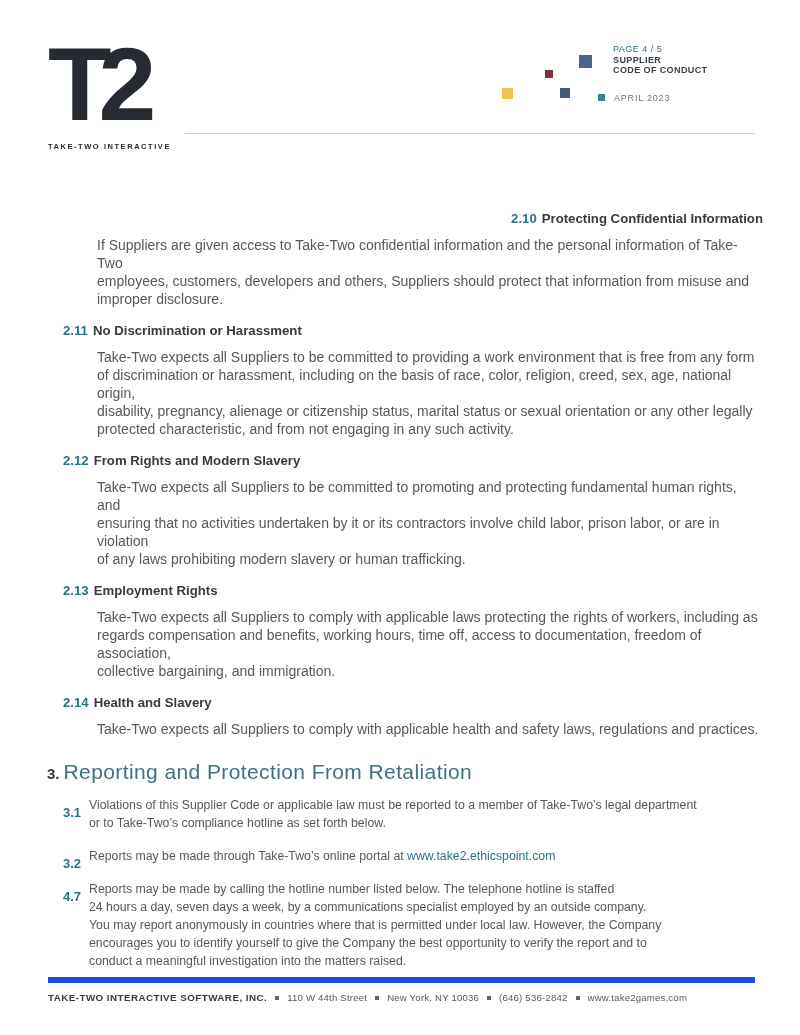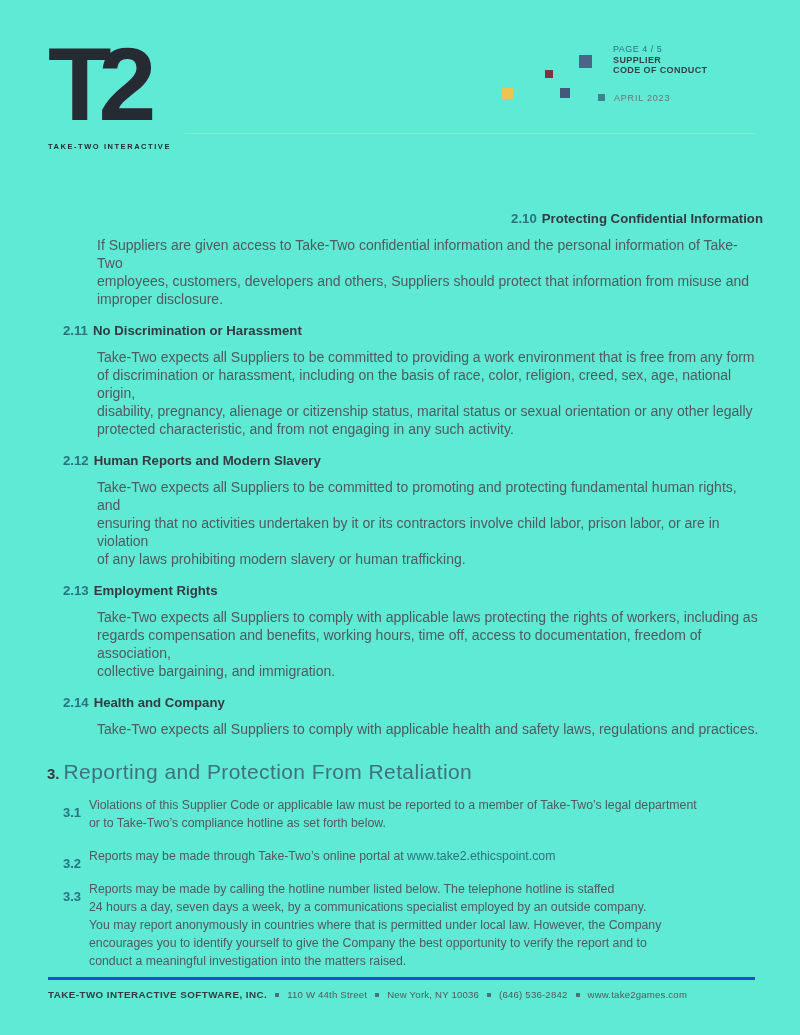--- a/index.html
+++ b/index.html
@@ -1,20 +1,20 @@
 <!DOCTYPE html>
 <html><head>
 <meta charset="utf-8">
 <style>
   html,body{margin:0;padding:0;background:#e9e9e9;}
   .page{
     position:relative;
     width:800px;height:1035px;
     margin:0 auto;
-    background:#5eead4;
+    background:#ffffff;
     font-family:"Liberation Sans", sans-serif;
     overflow:hidden;
   }
   
   .logo{position:absolute;left:48px;top:40px;width:130px;color:#262b33;}
   .logo-t2{
     font-weight:bold;font-size:104px;line-height:88px;
     letter-spacing:-13px;color:#262b33;
   }
   .logo-sub{
@@ -47,21 +47,21 @@
   .big-title{font-size:21px;font-weight:400;color:#41717f;letter-spacing:.4px;}
   .rep-item{position:relative;margin-top:15px;padding-left:26px;
     font-size:12.3px;line-height:18px;color:#54585f;}
   .rep-item.firstitem{margin-top:12px;}
   .rep-num{position:absolute;left:0;top:8px;font-size:13px;font-weight:bold;color:#2a7380;}
   .rep-text{white-space:pre-line;}
   .rep-link{color:#2a7380;text-decoration:none;cursor:pointer;}
   
   .footer{
     position:absolute;left:48px;top:977px;width:707px;
-    border-top:3px solid #1d4ed8;padding-top:9px;
+    border-top:6px solid #1d4ed8;padding-top:9px;
     font-size:9.6px;color:#55585e;letter-spacing:.2px;white-space:nowrap;
   }
   .footer-company{font-weight:bold;color:#343a40;letter-spacing:.45px;font-size:9.8px;}
   .footer-bullet{display:inline-block;width:4px;height:4px;background:#4e6e78;margin:0 8px 1px 8px;vertical-align:middle;}
 </style>
 </head>
 <body>
 
 <div class="page">
 
@@ -91,46 +91,46 @@
     <div class="sec-body">If Suppliers are given access to Take-Two confidential information and the personal information of Take-Two
 employees, customers, developers and others, Suppliers should protect that information from misuse and
 improper disclosure.</div>
 
     <div class="sec-head"><span class="sec-num">2.11</span><span>No Discrimination or Harassment</span></div>
     <div class="sec-body">Take-Two expects all Suppliers to be committed to providing a work environment that is free from any form
 of discrimination or harassment, including on the basis of race, color, religion, creed, sex, age, national origin,
 disability, pregnancy, alienage or citizenship status, marital status or sexual orientation or any other legally
 protected characteristic, and from not engaging in any such activity.</div>
 
-    <div class="sec-head"><span class="sec-num">2.12</span><span>Human Reports and Modern Slavery</span></div>
+    <div class="sec-head"><span class="sec-num">2.12</span><span>From Rights and Modern Slavery</span></div>
     <div class="sec-body">Take-Two expects all Suppliers to be committed to promoting and protecting fundamental human rights, and
 ensuring that no activities undertaken by it or its contractors involve child labor, prison labor, or are in violation
 of any laws prohibiting modern slavery or human trafficking.</div>
 
     <div class="sec-head"><span class="sec-num">2.13</span><span>Employment Rights</span></div>
     <div class="sec-body">Take-Two expects all Suppliers to comply with applicable laws protecting the rights of workers, including as
 regards compensation and benefits, working hours, time off, access to documentation, freedom of association,
 collective bargaining, and immigration.</div>
 
-    <div class="sec-head"><span class="sec-num">2.14</span><span>Health and Company</span></div>
+    <div class="sec-head"><span class="sec-num">2.14</span><span>Health and Slavery</span></div>
     <div class="sec-body">Take-Two expects all Suppliers to comply with applicable health and safety laws, regulations and practices.</div>
 
     <div class="big-head"><span class="big-num">3.</span><span class="big-title">Reporting and Protection From Retaliation</span></div>
 
     <div class="rep-item firstitem">
       <span class="rep-num">3.1</span><span class="rep-text">Violations of this Supplier Code or applicable law must be reported to a member of Take-Two’s legal department
 or to Take-Two’s compliance hotline as set forth below.</span>
     </div>
 
     <div class="rep-item">
       <span class="rep-num">3.2</span><span class="rep-text">Reports may be made through Take-Two’s online portal at </span><a class="rep-link">www.take2.ethicspoint.com</a>
     </div>
 
     <div class="rep-item">
-      <span class="rep-num">3.3</span><span class="rep-text">Reports may be made by calling the hotline number listed below. The telephone hotline is staffed
+      <span class="rep-num">4.7</span><span class="rep-text">Reports may be made by calling the hotline number listed below. The telephone hotline is staffed
 24 hours a day, seven days a week, by a communications specialist employed by an outside company.
 You may report anonymously in countries where that is permitted under local law. However, the Company
 encourages you to identify yourself to give the Company the best opportunity to verify the report and to
 conduct a meaningful investigation into the matters raised.</span>
     </div>
 
   </div>
 
   <div class="footer">
     <span class="footer-company">TAKE-TWO INTERACTIVE SOFTWARE, INC.</span><span class="footer-bullet"></span><span>110 W 44th Street</span><span class="footer-bullet"></span><span>New York, NY 10036</span><span class="footer-bullet"></span><span>(646) 536-2842</span><span class="footer-bullet"></span><span>www.take2games.com</span>

